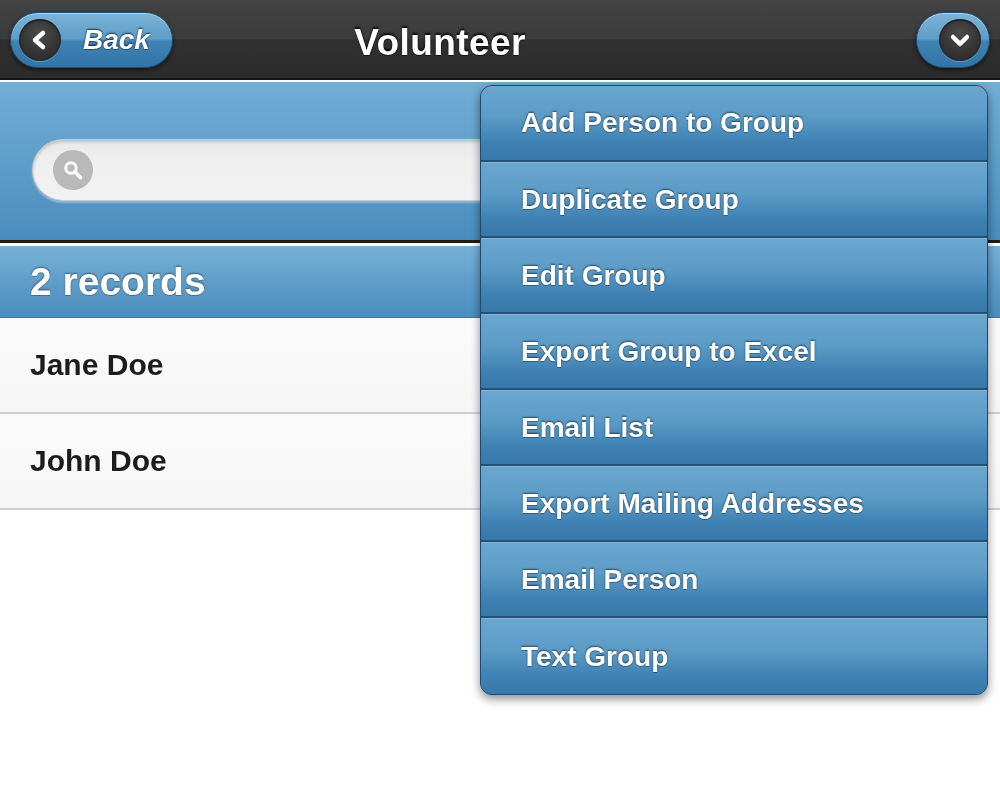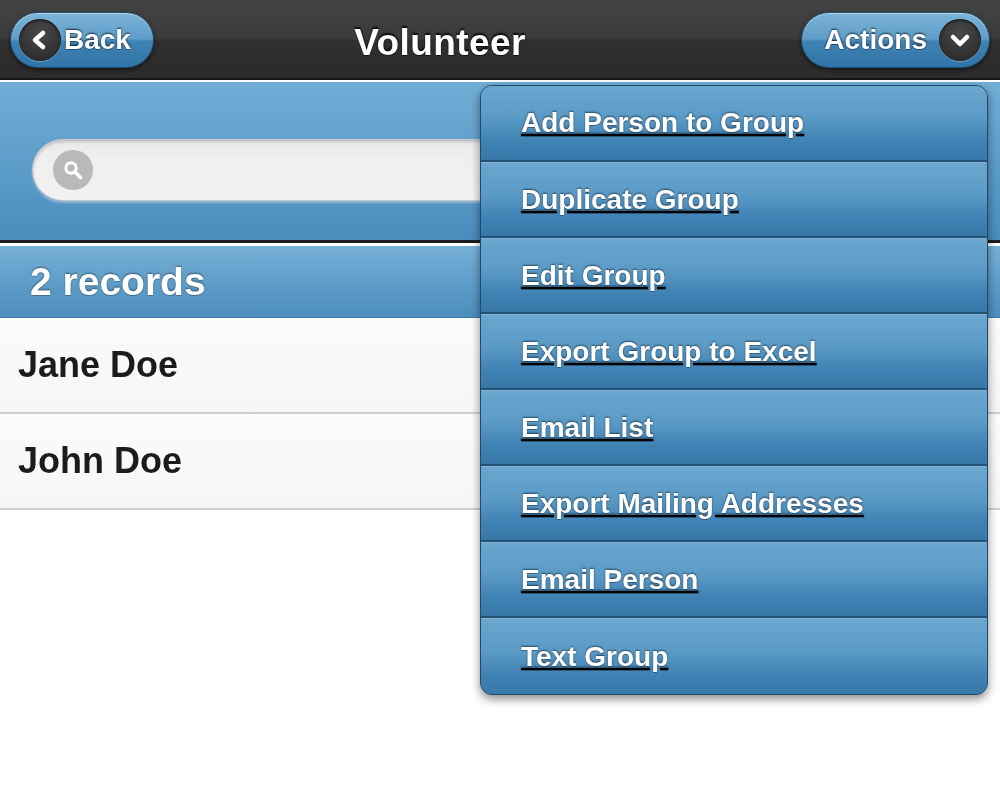--- a/index.html
+++ b/index.html
@@ -63,21 +63,21 @@
   .back-btn { left: 10px; top: 12px; padding: 0 22px 0 8px; }
   .actions-btn { right: 10px; top: 12px; padding: 0 8px 0 22px; }
 
   .pill-label {
     color: #ffffff;
     font-size: 28px;
     font-weight: bold;
     text-shadow: 0 -1px 2px rgba(0,0,0,0.75), 0 1px 0 rgba(0,0,0,0.35);
     white-space: nowrap;
   }
-  .back-btn .pill-label { margin-left: 3px; }
+  .back-btn .pill-label { margin-left: 22px; font-style: italic; }
   .actions-btn .pill-label { margin-right: 12px; }
 
   .glyph-circle {
     width: 42px;
     height: 42px;
     border-radius: 50%;
     background: radial-gradient(circle at 50% 35%, #4a4a4a 0%, #333333 60%, #222222 100%);
     box-shadow: inset 0 1px 2px rgba(0,0,0,0.8), 0 1px 0 rgba(255,255,255,0.25);
     display: flex;
     align-items: center;
@@ -169,22 +169,22 @@
   .record-row {
     height: 96px;
     background: linear-gradient(to bottom, #fbfbfb 0%, #f6f6f6 100%);
     border-bottom: 2px solid #cfcfcf;
     box-sizing: border-box;
     display: flex;
     align-items: center;
     cursor: pointer;
   }
   .record-name {
-    margin-left: 18px;
-    font-size: 36px;
+    margin-left: 30px;
+    font-size: 30px;
     font-weight: bold;
     color: #1c1c1c;
     text-shadow: 0 1px 0 rgba(255,255,255,0.7);
   }
 
   .list-filler {
     position: absolute;
     left: 0; top: 512px;
     width: 1000px;
     height: 278px;
@@ -196,21 +196,20 @@
     position: absolute;
     left: 480px;
     top: 85px;
     width: 508px;
     border-radius: 12px;
     background: #3d80b2;
     border: 1px solid #1b4b6e;
     box-shadow: 0 4px 10px rgba(0,0,0,0.45);
     overflow: hidden;
     box-sizing: border-box;
-    text-decoration: underline;
   }
 
   .menu-item {
     position: relative;
     height: 76px;
     display: flex;
     align-items: center;
     background: linear-gradient(to bottom, #6ba7cf 0%, #5b9bc6 42%, #3f81b3 76%, #3878a9 100%);
     border-top: 1px solid rgba(255,255,255,0.42);
     border-bottom: 2px solid #1f5378;
@@ -241,21 +240,20 @@
         <svg width="22" height="22" viewBox="0 0 22 22">
           <polyline points="14,4 6,11 14,18" fill="none" stroke="#ffffff" stroke-width="4.5" stroke-linecap="round" stroke-linejoin="round"></polyline>
         </svg>
       </span>
       <span class="pill-label">Back</span>
     </div>
 
     <div class="nav-title">Volunteer</div>
 
     <div class="pill-btn actions-btn">
-      <span class="pill-label">Actions</span>
       <span class="glyph-circle">
         <svg width="22" height="22" viewBox="0 0 22 22">
           <polyline points="4,8 11,15 18,8" fill="none" stroke="#ffffff" stroke-width="4.5" stroke-linecap="round" stroke-linejoin="round"></polyline>
         </svg>
       </span>
     </div>
   </div>
 
   <div class="searchbar">
     <div class="search-field">

